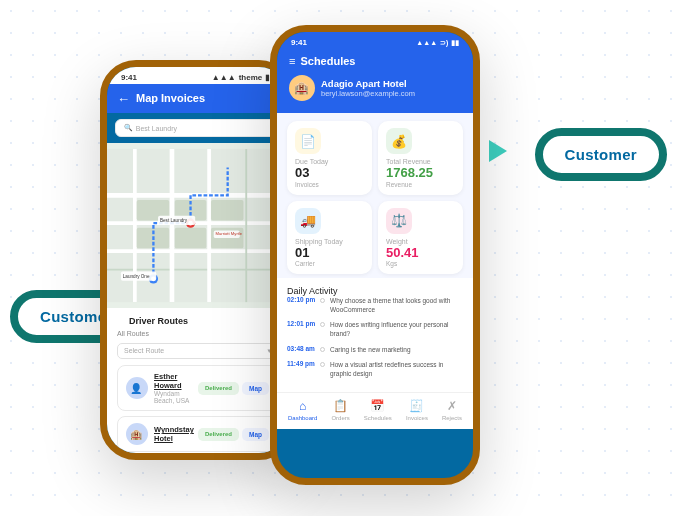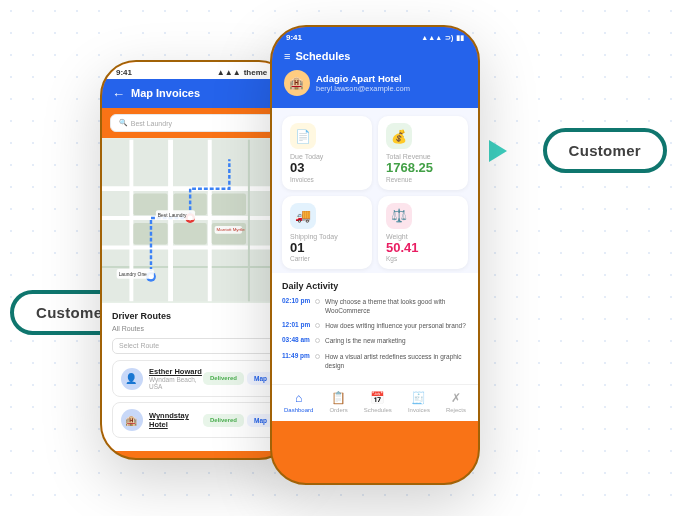--- a/index.html
+++ b/index.html
@@ -18,26 +18,26 @@
       position: absolute;
       top: 0; left: 0; right: 0; bottom: 0;
       background-image: radial-gradient(circle, #c8d8f0 1px, transparent 1px);
       background-size: 22px 22px;
       opacity: 0.5;
     }
 
     
     .customer-badge {
       position: absolute;
-      border: 4px solid #0f766e;
+      border: 8px solid #0f766e;
       border-radius: 30px;
       padding: 10px 22px;
       font-size: 15px;
       font-weight: 600;
-      color: #404040;
+      color: #0369a1;
       background: white;
       letter-spacing: 0.3px;
     }
 
     .customer-badge-left {
       left: 10px;
       top: 290px;
     }
 
     .customer-badge-right {
@@ -71,22 +71,22 @@
 
     
     .phone-wrapper {
       position: absolute;
     }
 
     .phone {
       border-radius: 36px;
       box-shadow: 0 20px 60px rgba(0,0,0,0.18);
       overflow: hidden;
-      background: #f97316;
-      border: 2px solid #a16207;
+      background: #0369a1;
+      border: 7px solid #a16207;
     }
 
     
     .phone-left {
       left: 100px;
       top: 60px;
       width: 195px;
       z-index: 2;
     }
 
@@ -173,20 +173,21 @@
     .driver-routes {
       padding: 8px 10px;
       background: white;
     }
 
     .driver-routes .section-title {
       font-size: 9px;
       font-weight: 700;
       color: #222;
       margin-bottom: 4px;
+      margin-left: 12px;
     }
 
     .routes-filter {
       font-size: 7px;
       color: #888;
       margin-bottom: 6px;
     }
 
     .route-select {
       border: 1px solid #e0e0e0;
@@ -367,23 +368,22 @@
     }
 
     
     .daily-activity {
       padding: 8px 10px;
       background: white;
     }
 
     .activity-title {
       font-size: 9px;
-      font-weight: 700;
+      font-weight: 400;
       color: #222;
-      margin-bottom: 6px;
     }
 
     .activity-item {
       display: flex;
       gap: 5px;
       margin-bottom: 6px;
       align-items: flex-start;
     }
 
     .activity-time {

